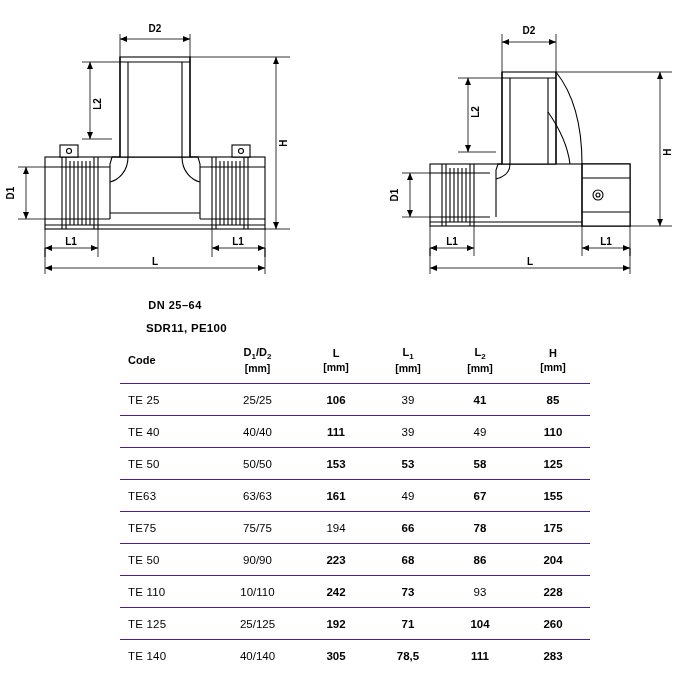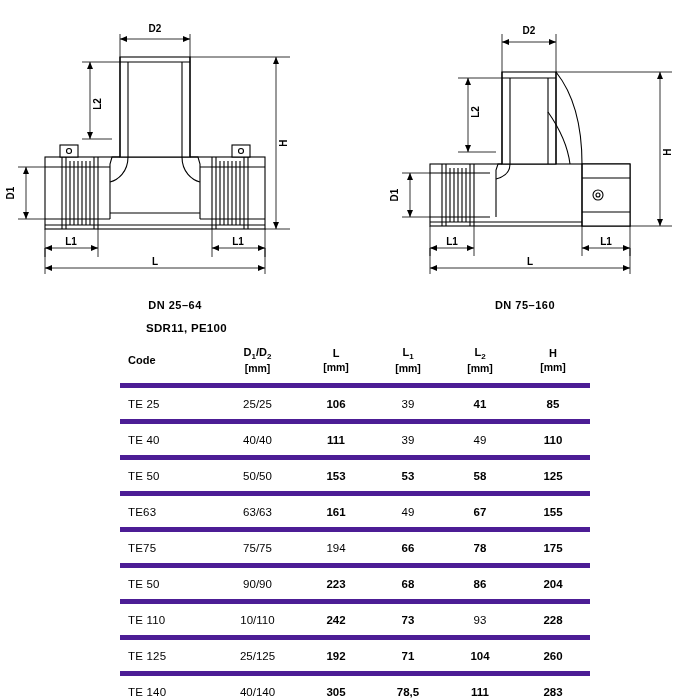--- a/index.html
+++ b/index.html
@@ -78,21 +78,21 @@
     padding-bottom: 8px;
     white-space: nowrap;
   }
   thead th.code-col { text-align: left; padding-left: 8px; }
   .hdr-sub {
     display: block;
     font-weight: bold;
     font-size: 10.5px;
   }
   tbody tr {
-    border-top: 5px solid #4c1d95;
+    border-top: 1px solid #4c1d95;
   }
   tbody td {
     height: 31px;
     font-size: 11.5px;
   }
   tbody td.code-col {
     text-align: left;
     padding-left: 8px;
     letter-spacing: 0.2px;
   }
@@ -307,21 +307,20 @@
 
           <text x="179" y="22" font-size="10" font-weight="bold" text-anchor="middle" fill="#000" stroke="none">D2</text>
           <text x="129" y="100" font-size="10" font-weight="bold" text-anchor="middle" fill="#000" stroke="none" transform="rotate(-90 129 100)">L2</text>
           <text x="48" y="183" font-size="10" font-weight="bold" text-anchor="middle" fill="#000" stroke="none" transform="rotate(-90 48 183)">D1</text>
           <text x="321" y="140" font-size="10" font-weight="bold" text-anchor="middle" fill="#000" stroke="none" transform="rotate(-90 321 140)">H</text>
           <text x="102" y="233" font-size="10" font-weight="bold" text-anchor="middle" fill="#000" stroke="none">L1</text>
           <text x="256" y="233" font-size="10" font-weight="bold" text-anchor="middle" fill="#000" stroke="none">L1</text>
           <text x="180" y="253" font-size="10" font-weight="bold" text-anchor="middle" fill="#000" stroke="none">L</text>
         </g>
       </svg>
-      <div class="caption" style="top: 287px;">DN 75–160</div>
     </div>
   </div>
 
   <div class="table-wrap">
     <div class="sdr-title">SDR11,  PE100</div>
     <table>
       <colgroup>
         <col class="c-code">
           <col class="c-dd">
           <col class="c-l">

